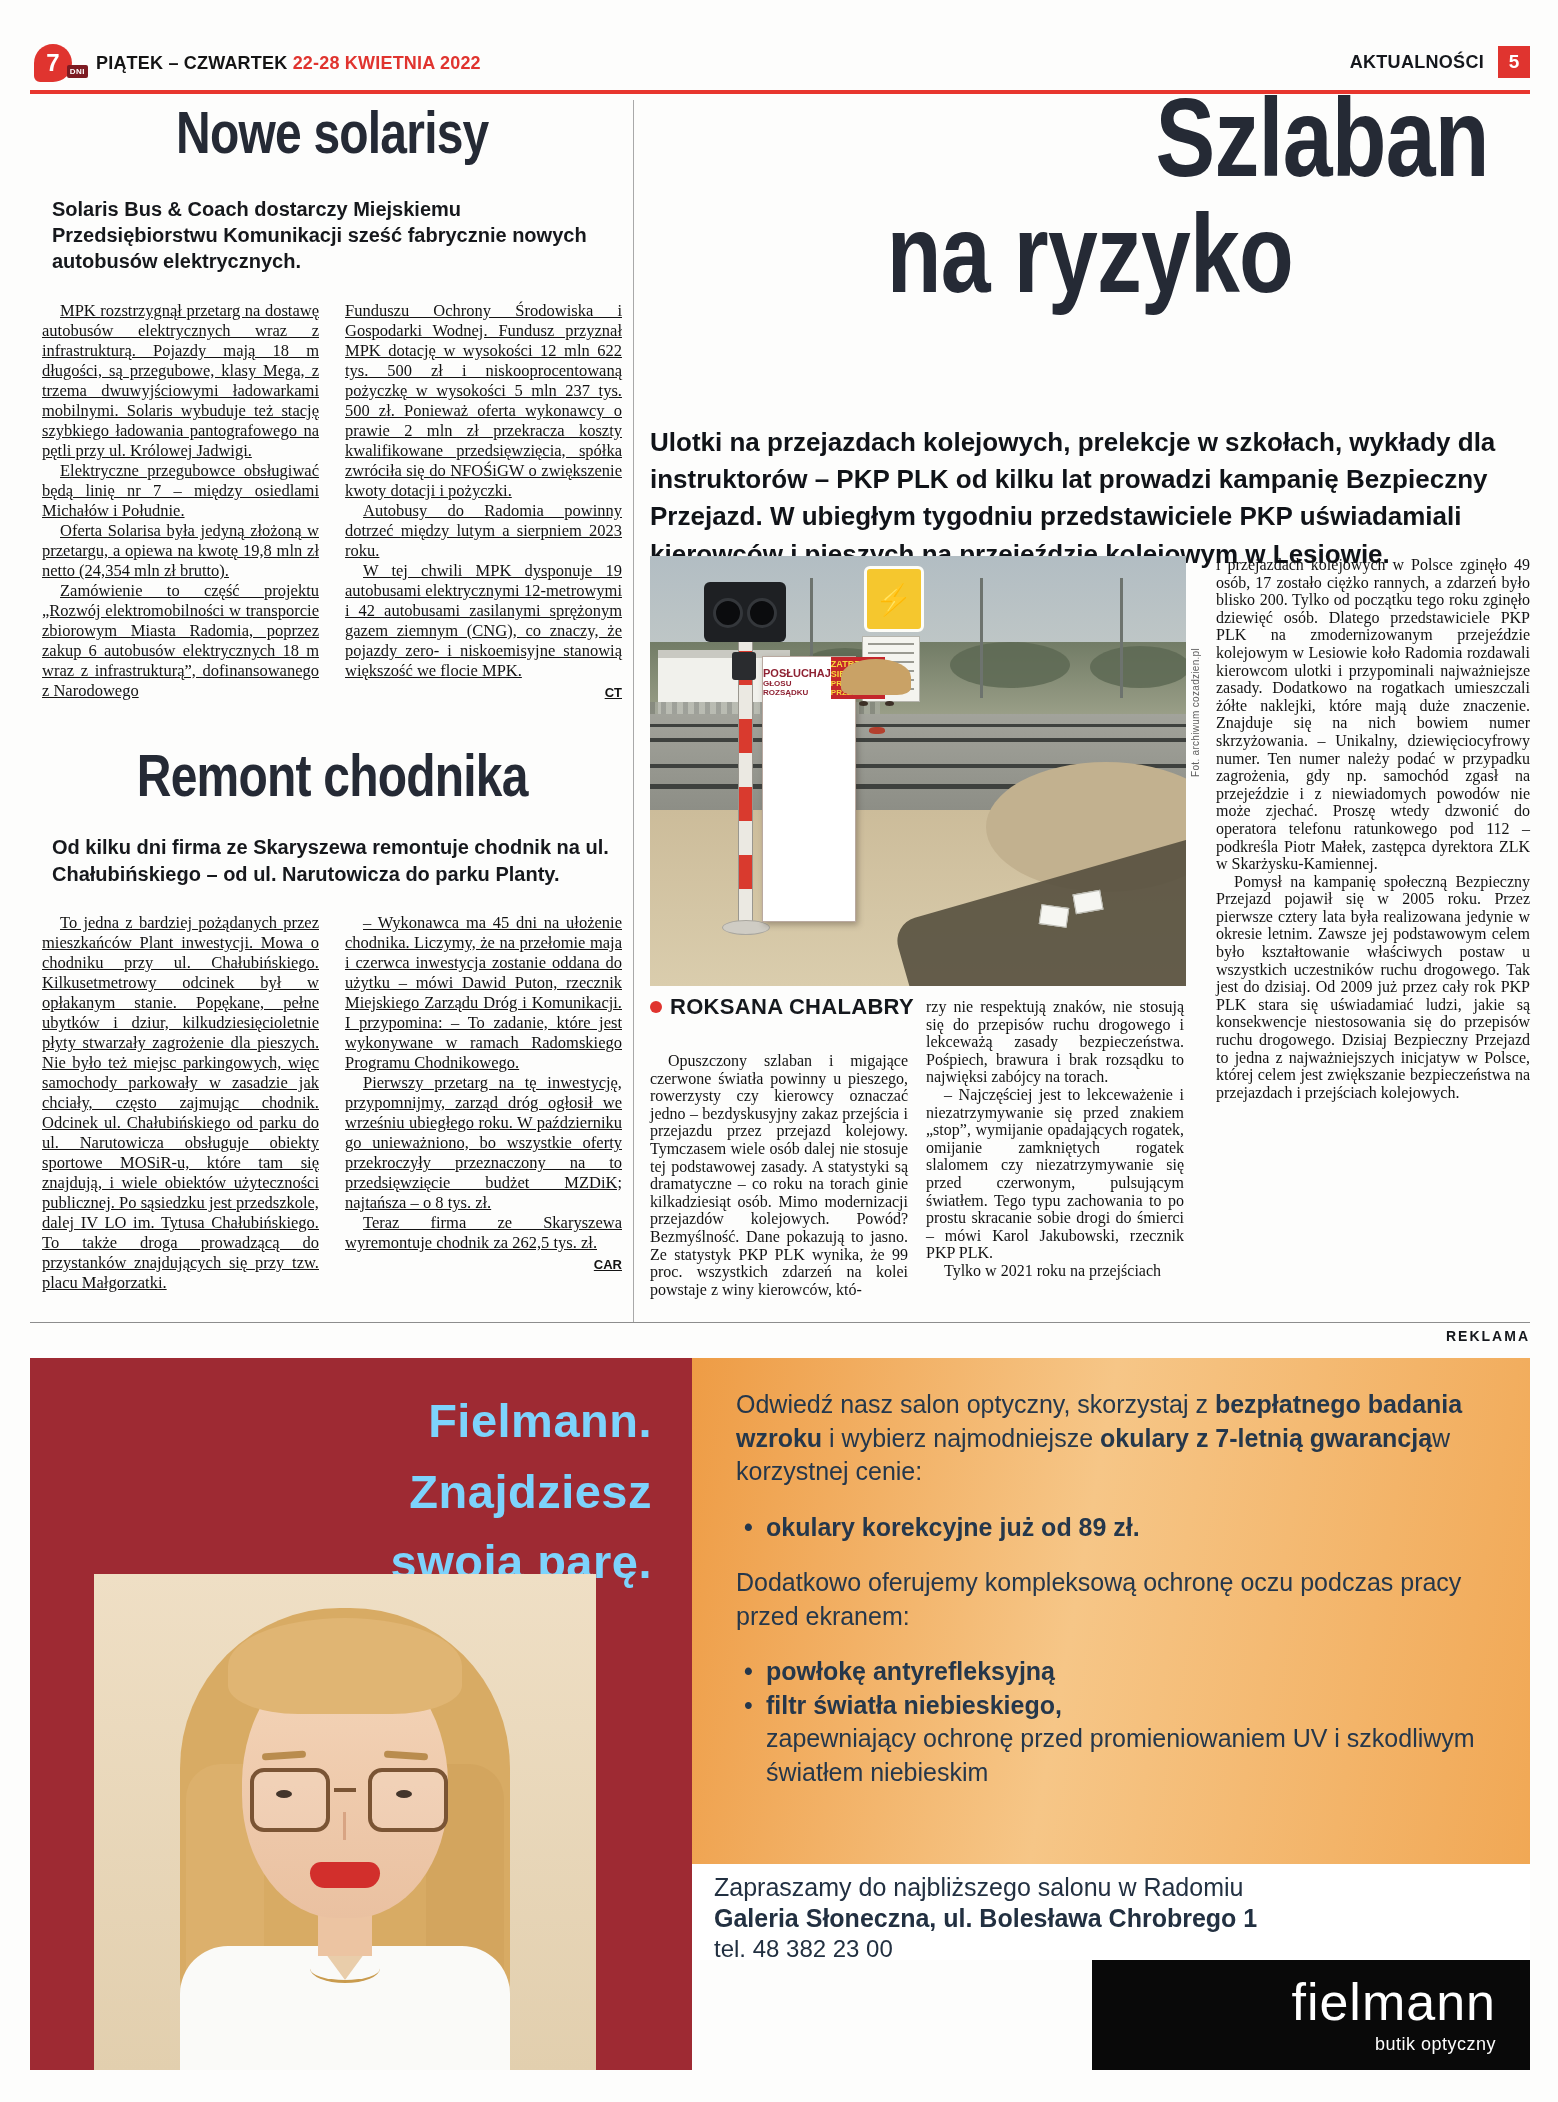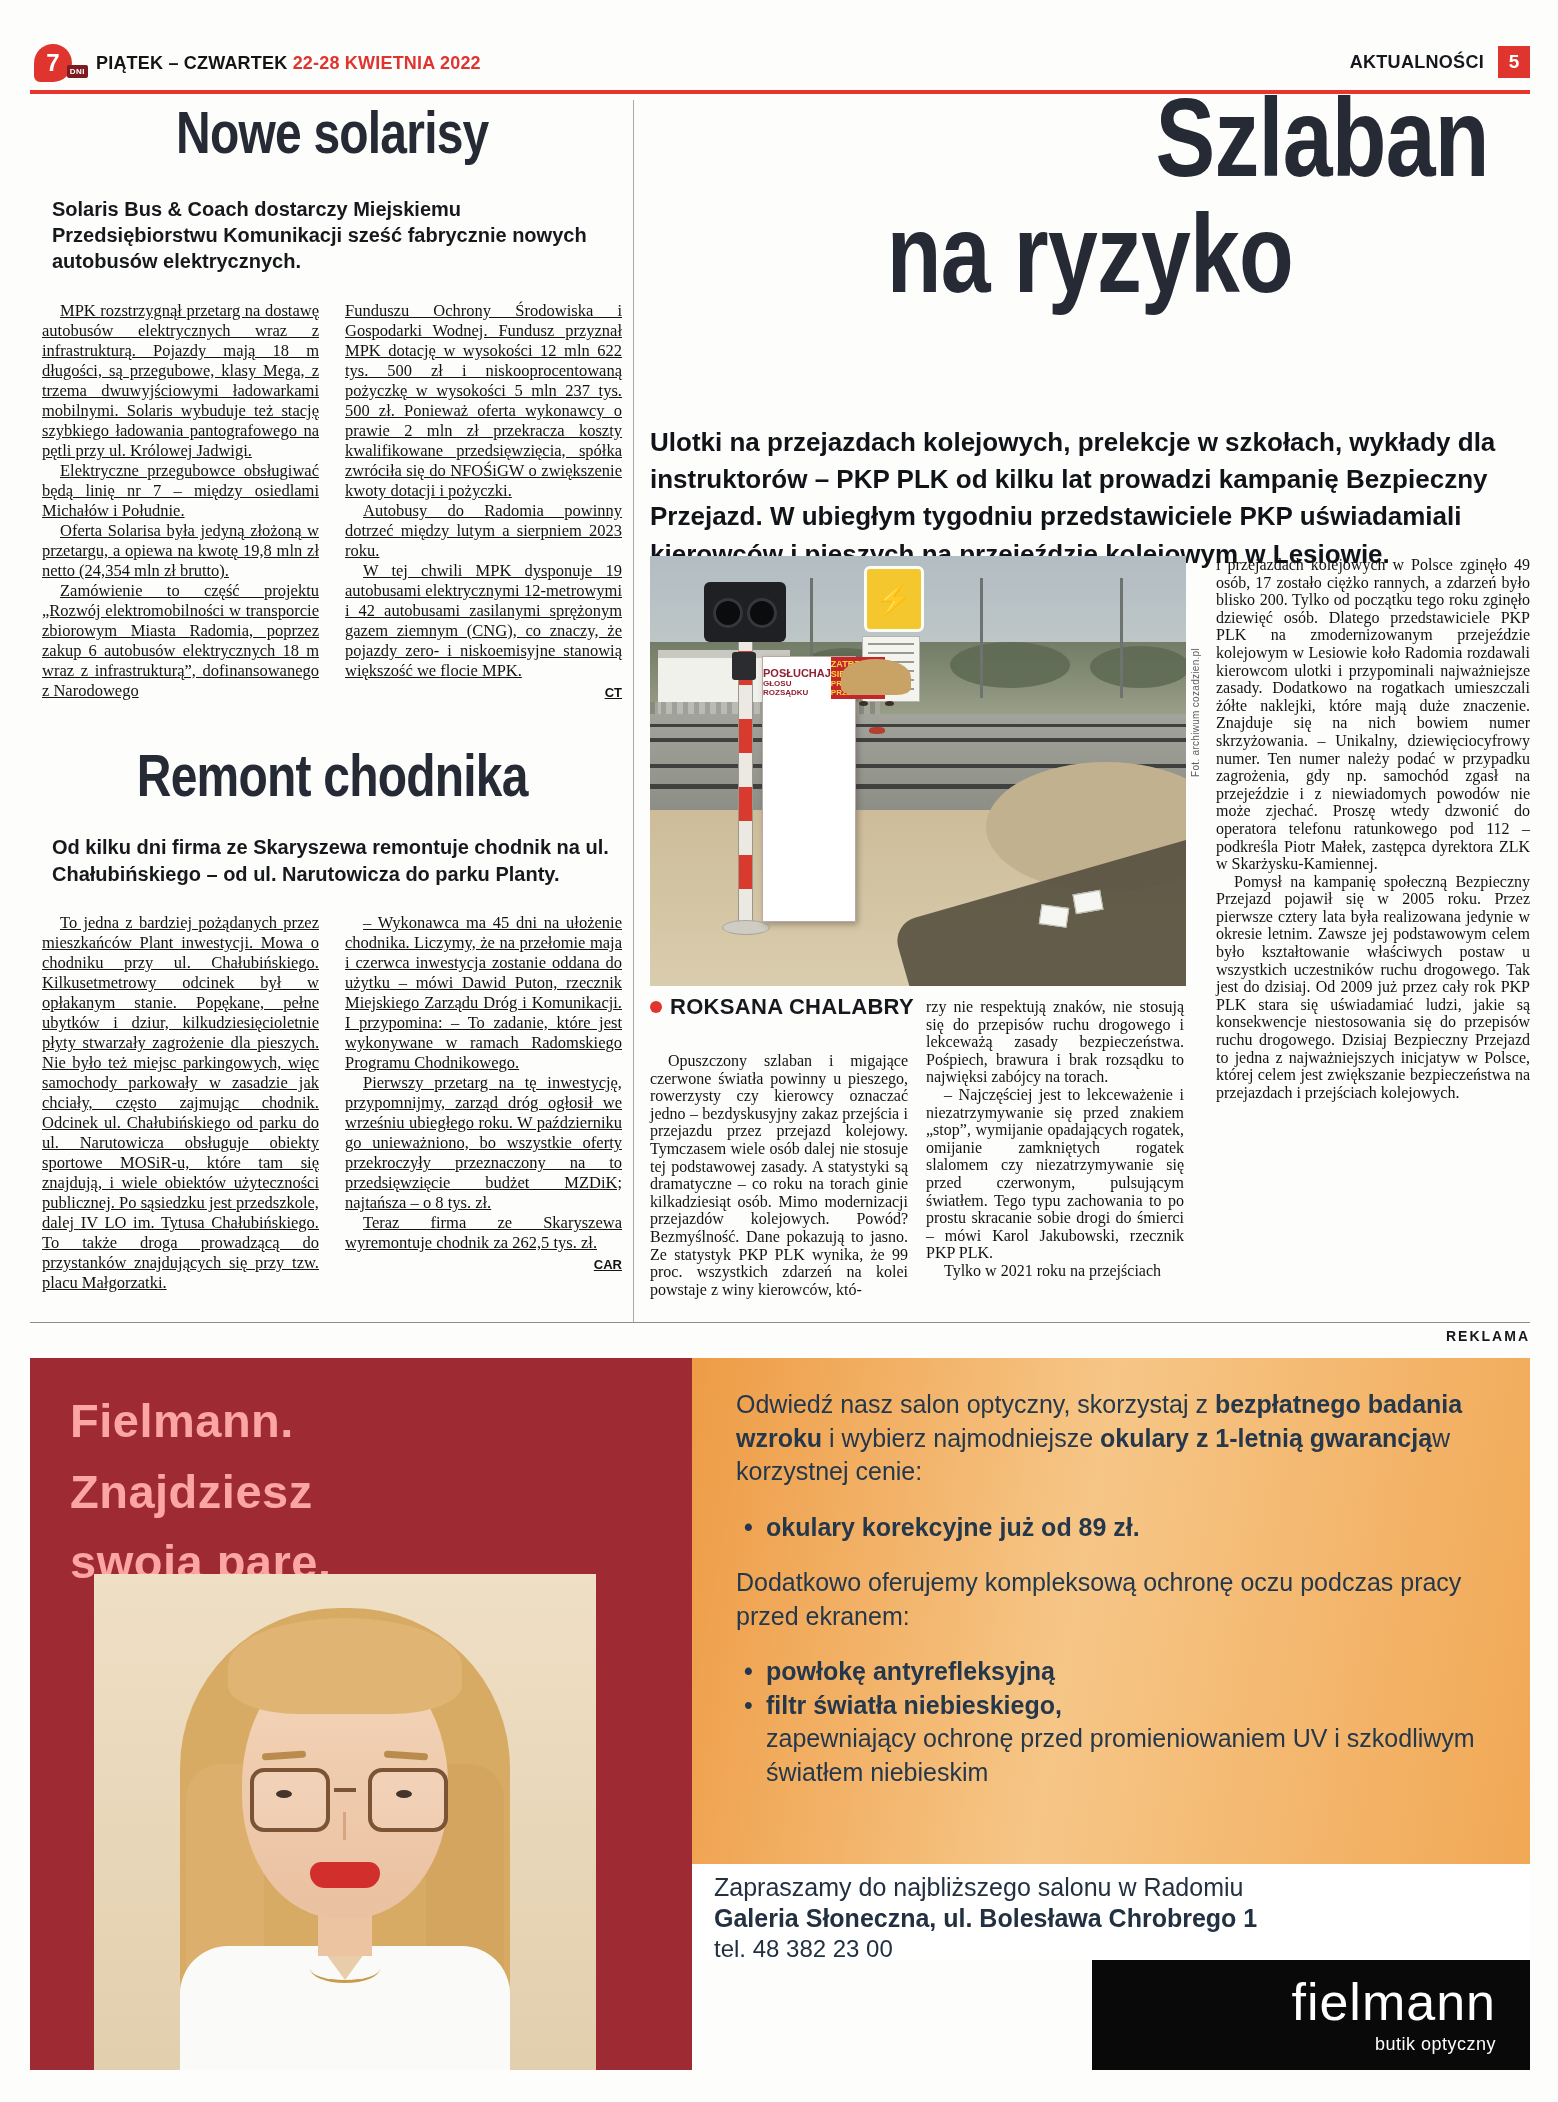--- a/index.html
+++ b/index.html
@@ -106,21 +106,21 @@
   .photo-credit{position:absolute;left:1190px;top:648px;writing-mode:vertical-rl;transform:rotate(180deg);
     font-size:10px;color:#5d5d5d;letter-spacing:.3px;}
 
   
   .bottom-rule{position:absolute;left:30px;top:1322px;width:1500px;height:1px;background:#8d8d8d;}
   .reklama{position:absolute;right:28px;top:1328px;font-size:14px;font-weight:800;letter-spacing:2px;color:#15181d;}
 
   
   .ad{position:absolute;left:30px;top:1358px;width:1500px;height:712px;}
   .ad-red{position:absolute;left:0;top:0;width:662px;height:712px;background:#9e2a33;overflow:hidden;}
-  .ad-headline{position:absolute;left:40px;top:28px;width:582px;text-align:left;color:#fca5a5;
+  .ad-headline{position:absolute;left:40px;top:28px;width:582px;text-align:right;color:#7dd3fc;
     font-size:47px;font-weight:700;line-height:1.5;letter-spacing:.5px;}
   .ad-photo{position:absolute;left:64px;top:216px;width:502px;height:496px;
     background:linear-gradient(#efdfc5,#e2cfae);overflow:hidden;}
   .w-hairback{position:absolute;left:86px;top:34px;width:330px;height:440px;background:#d8ab64;
     border-radius:160px 160px 70px 70px;}
   .w-hairL{position:absolute;left:92px;top:190px;width:78px;height:290px;background:#dcb06c;border-radius:40px 10px 30px 60px;}
   .w-hairR{position:absolute;left:332px;top:190px;width:78px;height:290px;background:#d3a55e;border-radius:10px 40px 60px 30px;}
   .w-blouse{position:absolute;left:86px;top:372px;width:330px;height:130px;background:#fafaf8;border-radius:48px 48px 0 0;}
   .w-vneck{position:absolute;left:226px;top:372px;width:50px;height:34px;background:#e9cdaa;
     clip-path:polygon(0 0,100% 0,50% 100%);}
@@ -327,21 +327,21 @@
       <div class="w-eye" style="left:182px;"></div>
       <div class="w-eye" style="left:302px;"></div>
       <div class="w-nose"></div>
       <div class="w-lips"></div>
       <div class="w-necklace"></div>
     </div>
   </div>
 
   <div class="ad-orange">
     <div class="ad-intro">
-      <span>Odwiedź nasz salon optyczny, skorzystaj z </span><b>bezpłatnego badania wzroku</b><span> i wybierz najmodniejsze </span><b>okulary z 1-letnią gwarancją</b><span>w korzystnej cenie:</span>
+      <span>Odwiedź nasz salon optyczny, skorzystaj z </span><b>bezpłatnego badania wzroku</b><span> i wybierz najmodniejsze </span><b>okulary z 7-letnią gwarancją</b><span>w korzystnej cenie:</span>
     </div>
     <ul class="ad-ul">
       <li class="b">okulary korekcyjne już od 89 zł.</li>
     </ul>
     <div class="ad-para2">Dodatkowo oferujemy kompleksową ochronę oczu podczas pracy przed ekranem:</div>
     <ul class="ad-ul">
       <li class="b">powłokę antyrefleksyjną</li>
       <li>
         <span class="b">filtr światła niebieskiego,</span>
         <div class="ad-sub">zapewniający ochronę przed promieniowaniem UV i szkodliwym światłem niebieskim</div>

